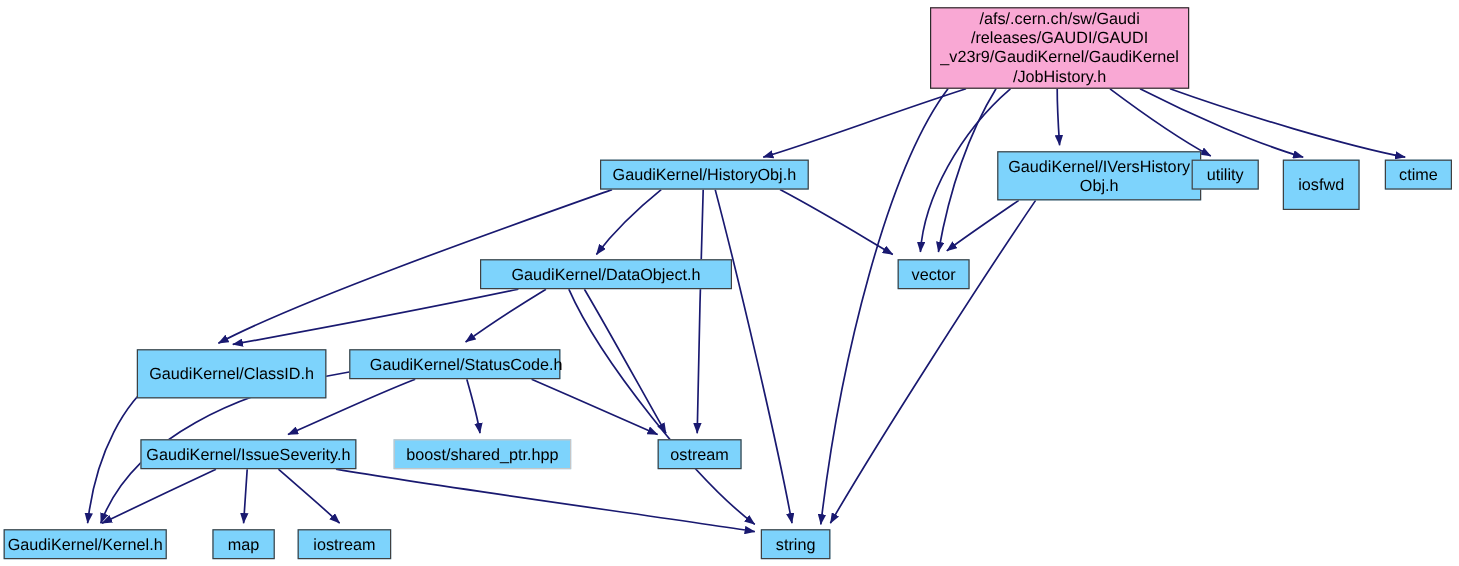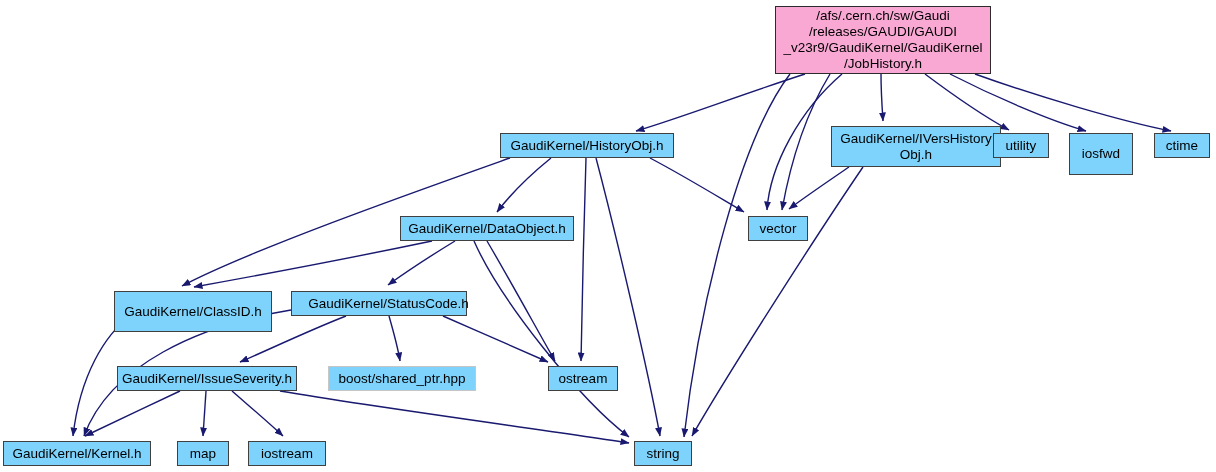--- a/index.html
+++ b/index.html
@@ -99,25 +99,25 @@
       <div class="graph-node root" style="left: 775px; top: 6px; width: 216px; height: 68px;"><span class="node-label">/afs/.cern.ch/sw/Gaudi
 /releases/GAUDI/GAUDI
 _v23r9/GaudiKernel/GaudiKernel
 /JobHistory.h</span></div>
       <div class="graph-node" style="left: 500px; top: 133px; width: 174px; height: 25px;"><span class="node-label">GaudiKernel/HistoryObj.h</span></div>
       <div class="graph-node" style="left: 799px; top: 126px; width: 170px; height: 41px; margin-left: 32px;"><span class="node-label">GaudiKernel/IVersHistory
 Obj.h</span></div>
       <div class="graph-node" style="left: 993px; top: 133px; width: 56px; height: 25px;"><span class="node-label">utility</span></div>
       <div class="graph-node" style="left: 1069px; top: 133px; width: 64px; height: 42px;"><span class="node-label">iosfwd</span></div>
       <div class="graph-node" style="left: 1154px; top: 133px; width: 56px; height: 25px;"><span class="node-label">ctime</span></div>
-      <div class="graph-node" style="left: 400px; top: 216px; width: 174px; height: 25px;"><span class="node-label">GaudiKernel/DataObject.h</span></div>
+      <div class="graph-node" style="left: 400px; top: 216px; width: 210px; height: 25px;"><span class="node-label">GaudiKernel/DataObject.h</span></div>
       <div class="graph-node" style="left: 748px; top: 216px; width: 60px; height: 25px;"><span class="node-label">vector</span></div>
       <div class="graph-node" style="left: 114px; top: 291px; width: 158px; height: 41px;"><span class="node-label">GaudiKernel/ClassID.h</span></div>
       <div class="graph-node" style="left: 291px; top: 291px; width: 176px; height: 25px; padding-left: 19px;"><span class="node-label">GaudiKernel/StatusCode.h</span></div>
       <div class="graph-node" style="left: 117px; top: 366px; width: 180px; height: 25px;"><span class="node-label">GaudiKernel/IssueSeverity.h</span></div>
       <div class="graph-node faded" style="left: 328px; top: 366px; width: 148px; height: 25px;"><span class="node-label">boost/shared_ptr.hpp</span></div>
       <div class="graph-node" style="left: 548px; top: 366px; width: 70px; height: 25px;"><span class="node-label">ostream</span></div>
-      <div class="graph-node" style="left: 3px; top: 441px; width: 148px; height: 25px; align-items: center;"><span class="node-label">GaudiKernel/Kernel.h</span></div>
+      <div class="graph-node" style="left: 3px; top: 441px; width: 136px; height: 25px; align-items: center;"><span class="node-label">GaudiKernel/Kernel.h</span></div>
       <div class="graph-node" style="left: 177px; top: 441px; width: 52px; height: 25px;"><span class="node-label">map</span></div>
       <div class="graph-node" style="left: 248px; top: 441px; width: 78px; height: 25px;"><span class="node-label">iostream</span></div>
       <div class="graph-node" style="left: 634px; top: 441px; width: 58px; height: 25px;"><span class="node-label">string</span></div>
     </div>
 </div>
 
 </body></html>

